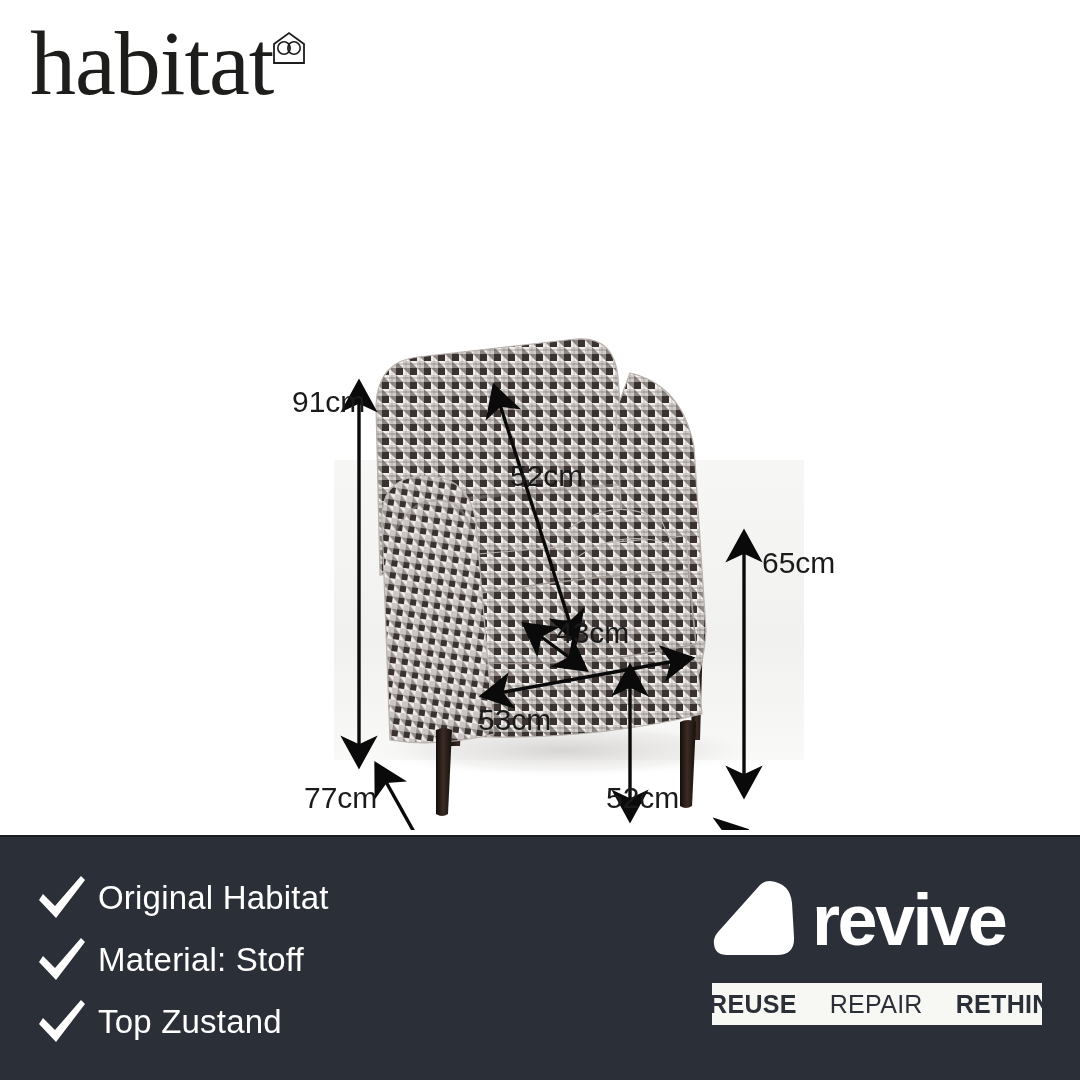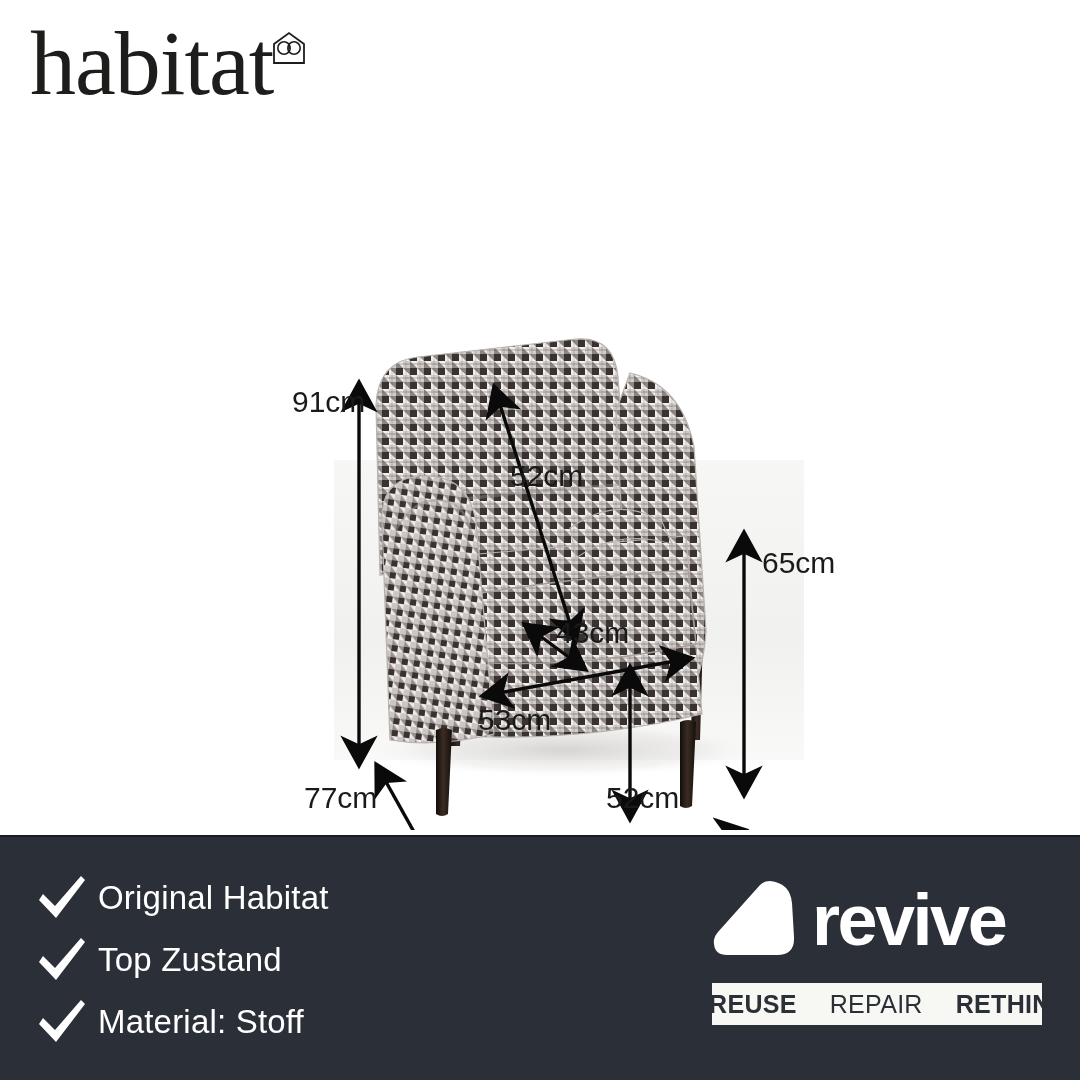--- a/index.html
+++ b/index.html
@@ -299,30 +299,30 @@
         </span>
         <span class="feature-label">Original Habitat</span>
       </div>
 
       <div class="feature-row">
         <span class="check-wrap">
           <svg width="54" height="48" viewBox="0 0 54 48">
             <path d="M4 26 L8 20 L20 32 L46 2 L50 6 L21 44 Z" fill="#ffffff"></path>
           </svg>
         </span>
-        <span class="feature-label">Top Zustand</span>
+        <span class="feature-label">Material: Stoff</span>
       </div>
 
       <div class="feature-row">
         <span class="check-wrap">
           <svg width="54" height="48" viewBox="0 0 54 48">
             <path d="M4 26 L8 20 L20 32 L46 2 L50 6 L21 44 Z" fill="#ffffff"></path>
           </svg>
         </span>
-        <span class="feature-label">Material: Stoff</span>
+        <span class="feature-label">Top Zustand</span>
       </div>
 
     </div>
 
     <div class="revive">
       <div class="revive-top">
         <span>
           <svg width="86" height="86" viewBox="0 0 86 86">
             <path d="M58 6
                      q20 2 22 22

